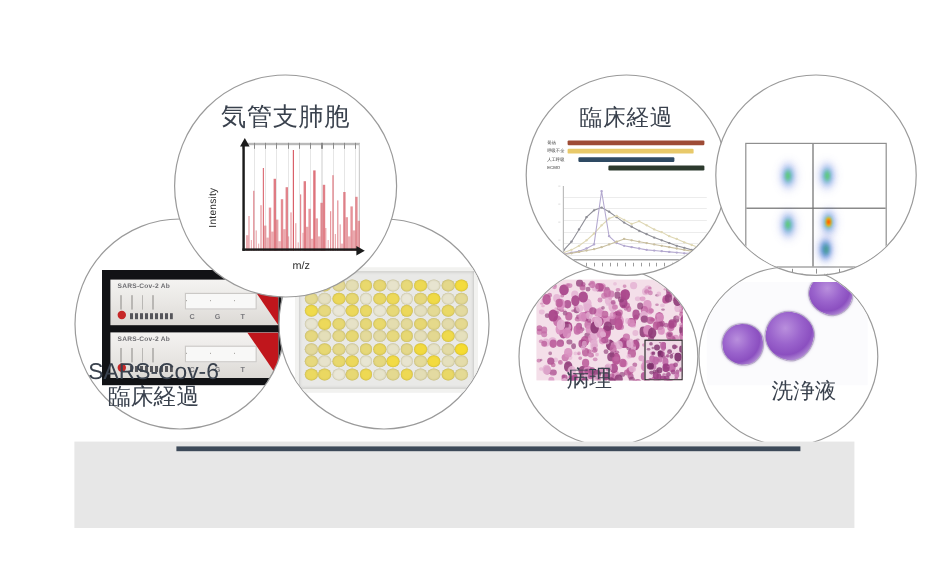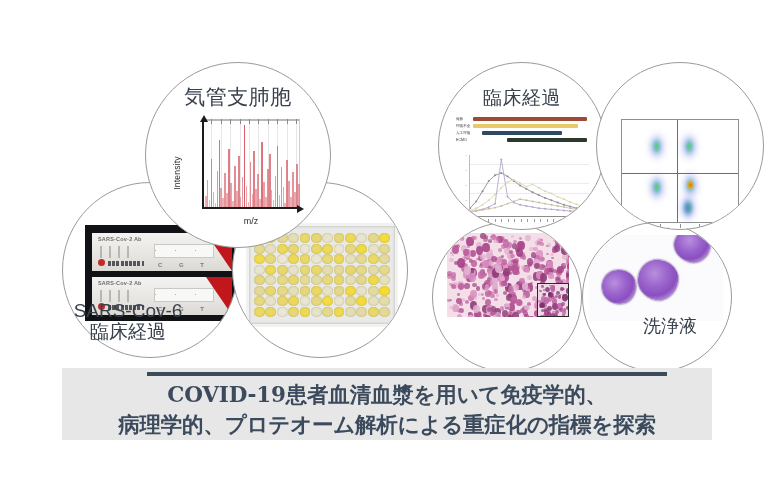--- a/index.html
+++ b/index.html
@@ -1221,27 +1221,24 @@
     <div class="facs-xnums" id="facs-xnums">
         <span>0</span>
         <span>10²</span>
         <span>10³</span>
         <span>10⁴</span>
         <span>10⁵</span>
         <span>10⁶</span>
       </div>
   </div>
 
+  <div class="ext-label" id="pathology-label" style="left:436px; top:306px; width:110px; font-size:19px;">病理</div>
 
   <div class="ext-label" id="bal-label" style="left:600px; top:296px; width:140px; font-size:18px;">
     <br>
     <span>洗浄液</span>
   </div>
 
   <div id="banner">
     <div id="banner-rule"></div>
-    <div id="banner-text">
-      <span class="ln">COVID-19患者血清血漿を用いて免疫学的、</span>
-      <span class="ln">病理学的、プロテオーム解析による重症化の指標を探索</span>
-    </div>
   </div>
 
 </div>
 
 </body></html>

